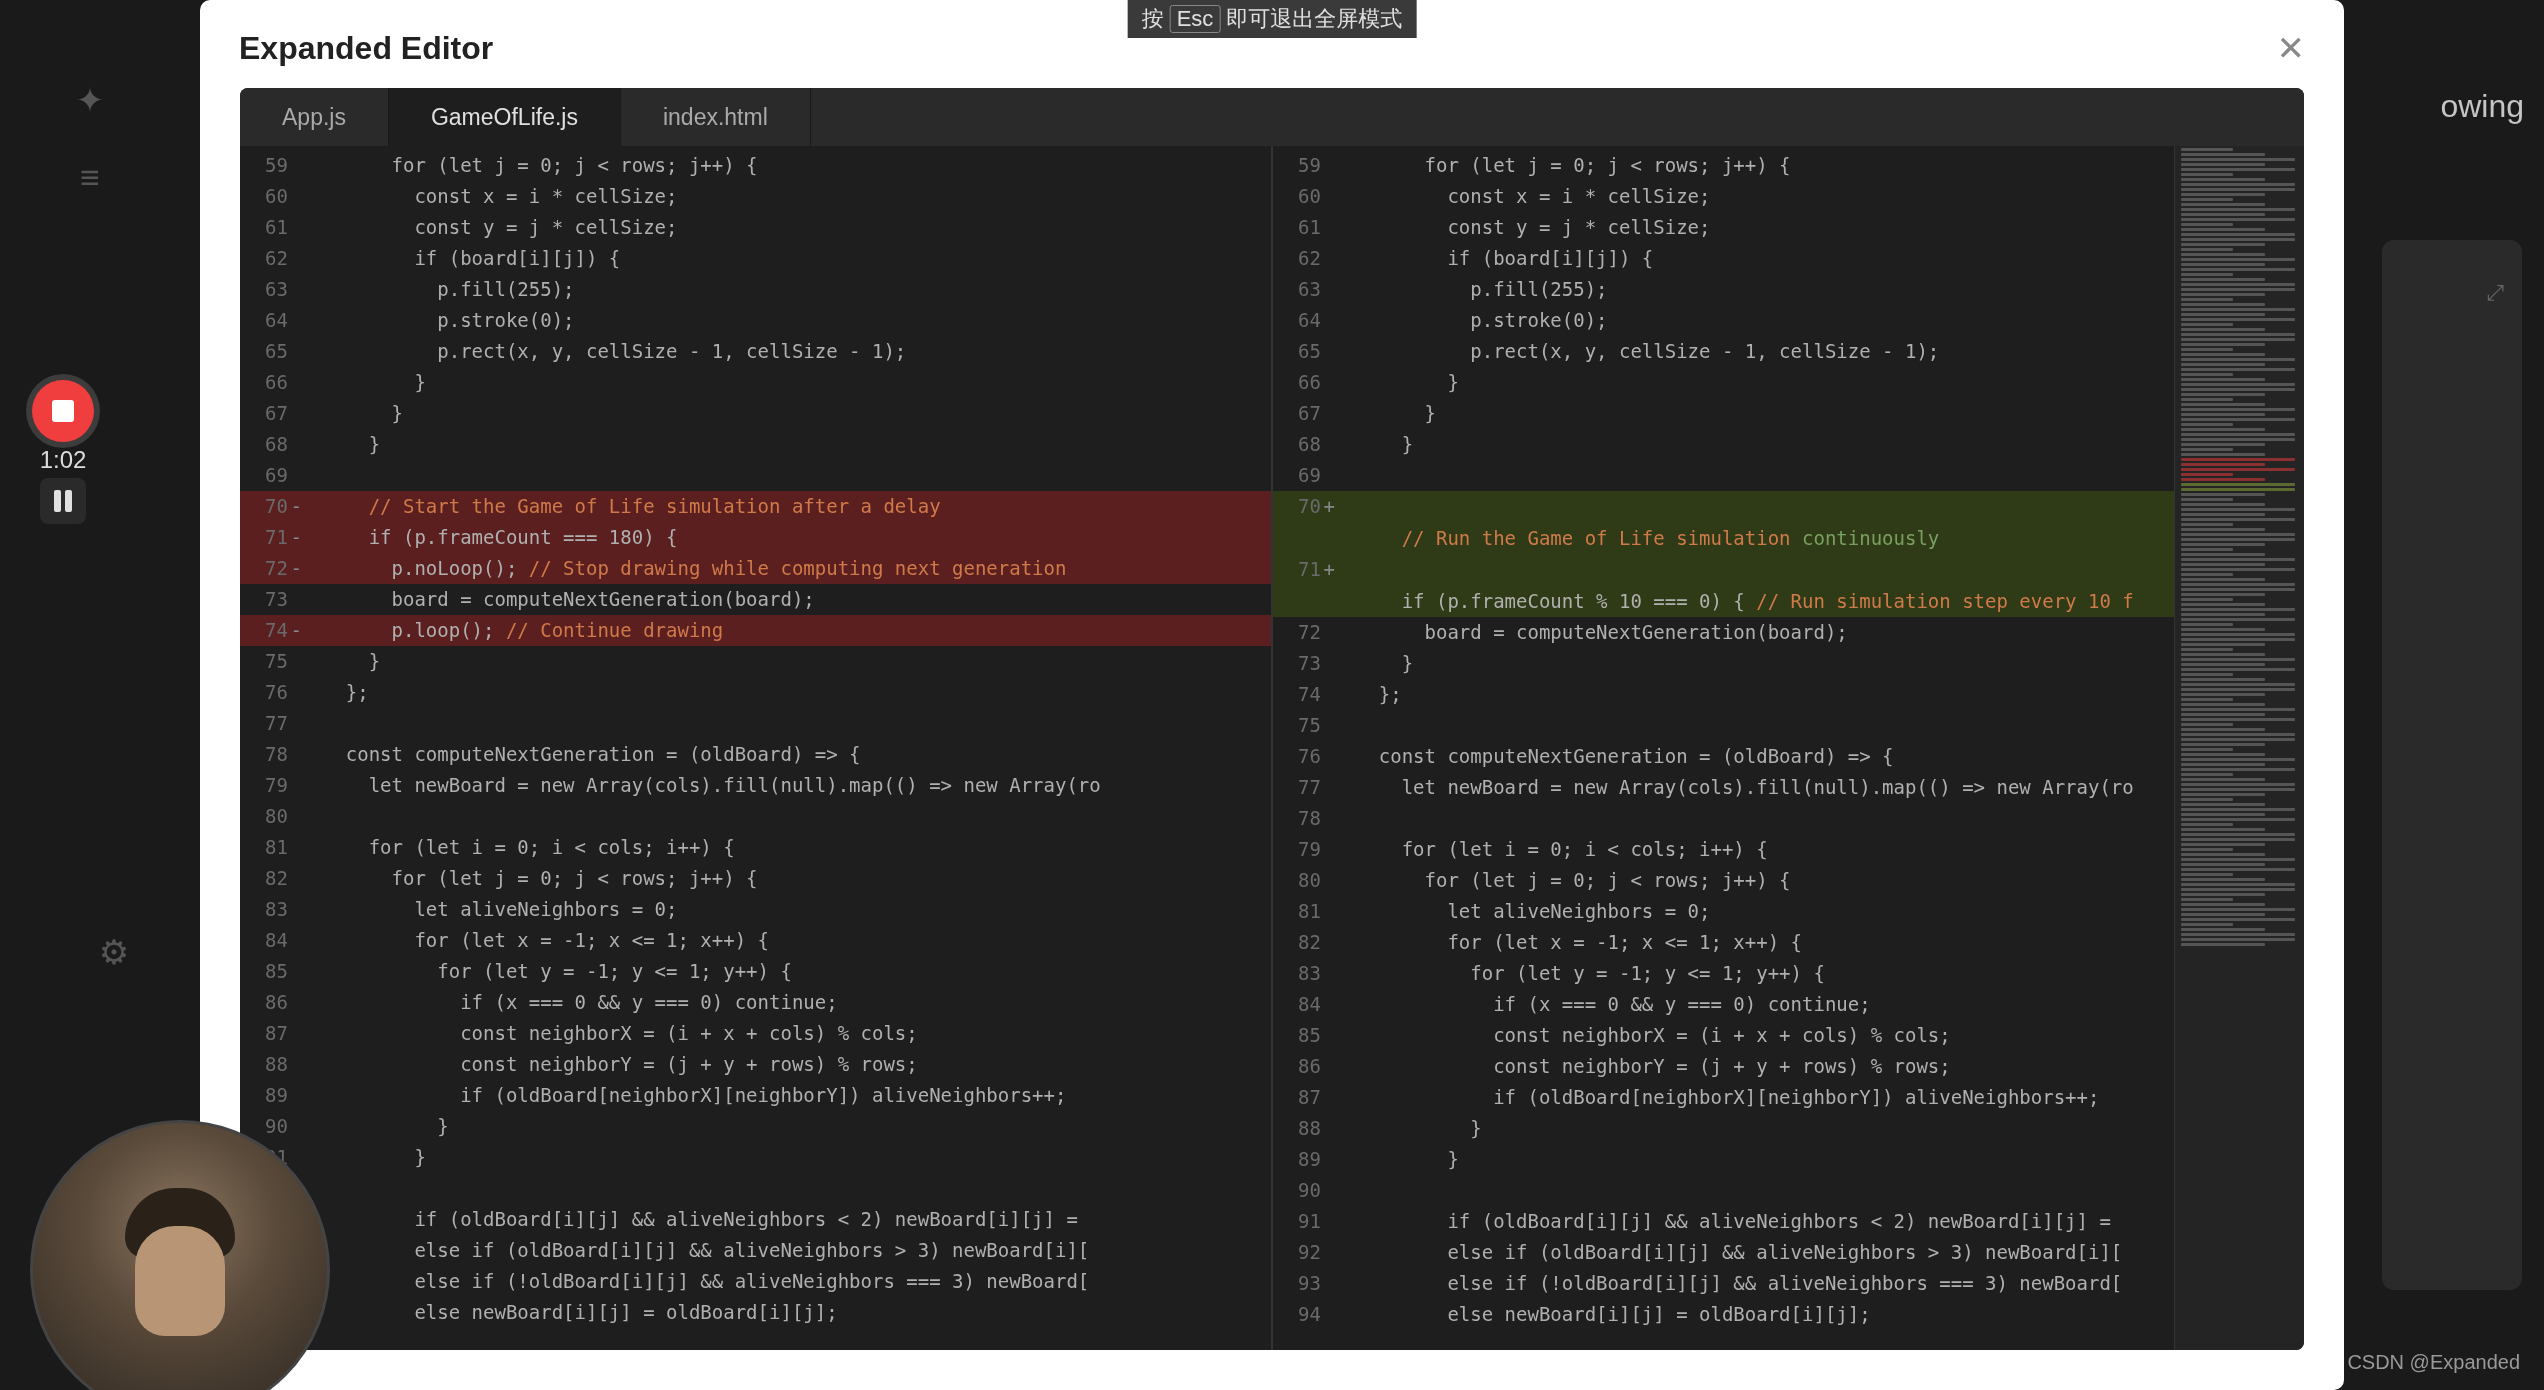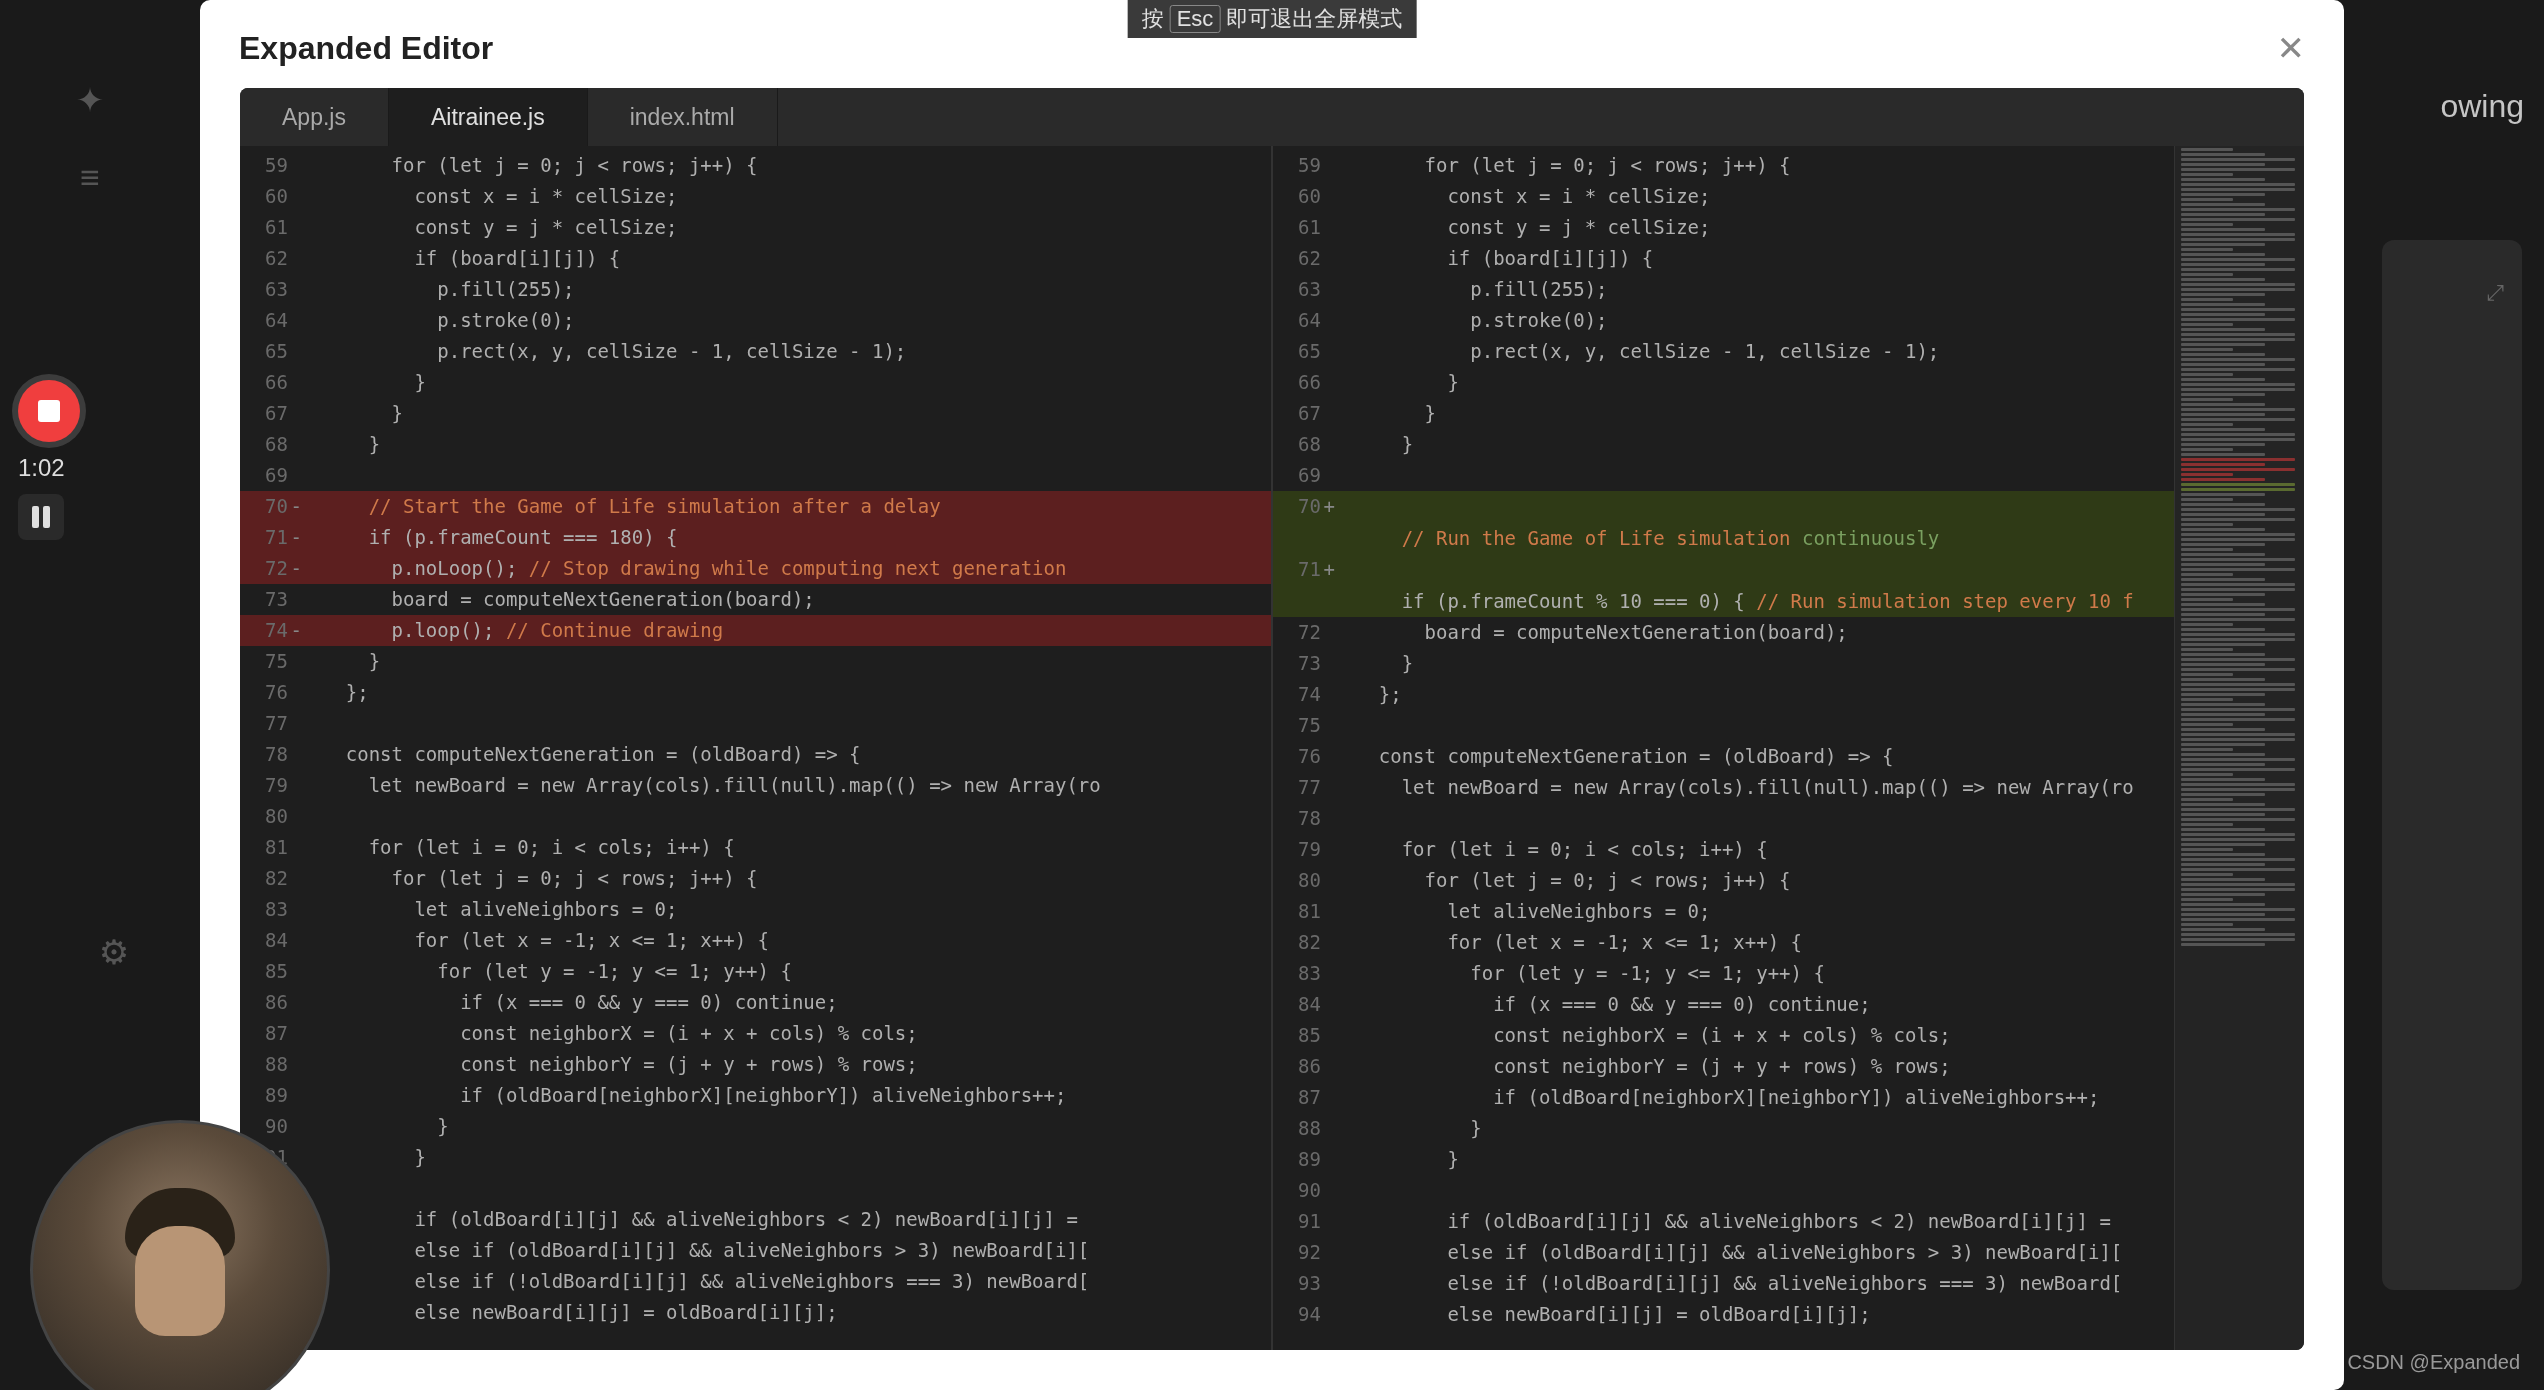--- a/index.html
+++ b/index.html
@@ -8,21 +8,21 @@
 
 .fullscreen-hint { position:absolute; top:0; left:50%; transform:translateX(-50%); background:#3a3a3a; color:#e0e0e0; padding:4px 14px; font-size:22px; z-index:200; display:flex; align-items:center; gap:6px; }
 .key { border:1px solid #888; border-radius:3px; padding:0 6px; }
 
 
 .left-rail { position:absolute; left:0; top:0; width:180px; height:100%; background:#1a1a1a; }
 .rail-icon { width:48px; height:48px; margin:30px auto; color:#555; font-size:34px; text-align:center; }
 .rail-icon.settings { position:absolute; bottom:380px; left:90px; }
 
 
-.record-cluster { position:absolute; left:18px; top:380px; width:90px; display:flex; flex-direction:column; gap:12px; z-index:150; }
+.record-cluster { position:absolute; left:18px; top:380px; width:90px; display:flex; flex-direction:column; align-items:center; gap:4px; z-index:150; }
 .record-btn { width:62px; height:62px; border-radius:50%; background:#f03e3e; display:flex; align-items:center; justify-content:center; box-shadow:0 0 0 6px rgba(255,255,255,.15); }
 .record-btn .sq { width:22px; height:22px; background:#fff; border-radius:3px; }
 .timer { color:#ddd; font-size:24px; font-weight:500; }
 .pause-btn { width:46px; height:46px; border-radius:8px; background:#2a2a2a; display:flex; align-items:center; justify-content:center; gap:4px; }
 .pause-btn .bar { width:7px; height:22px; background:#e0e0e0; border-radius:2px; }
 
 
 .webcam { position:absolute; left:30px; bottom:-30px; width:300px; height:300px; border-radius:50%; background:radial-gradient(circle at 50% 35%,#8a7560 0%,#5a4a3a 40%,#2a2520 100%); border:3px solid #444; z-index:160; overflow:hidden; }
 .webcam .face { position:absolute; top:35%; left:50%; transform:translateX(-50%); width:90px; height:110px; background:#b89575; border-radius:40px 40px 30px 30px; }
 .webcam .hair { position:absolute; top:22%; left:50%; transform:translateX(-50%); width:110px; height:70px; background:#2a2218; border-radius:50px 50px 20px 20px; }
@@ -114,21 +114,21 @@
 </div>
 
 <div class="modal">
   <div class="modal-header">
     <div class="modal-title">Expanded Editor</div>
     <div class="close-x">✕</div>
   </div>
   <div class="editor-wrap">
     <div class="tab-bar" id="tab-bar">
         <div class="tab">App.js</div>
-        <div class="tab active">Aitrainee.js</div>
+        <div class="tab active">GameOfLife.js</div>
         <div class="tab">index.html</div>
       </div>
     <div class="panes">
       <div class="pane">
         <div class="code-block" id="left-code"><div class="line"><div class="gutter">59</div><div class="line-content">        for (let j = 0; j &lt; rows; j++) {</div></div><div class="line"><div class="gutter">60</div><div class="line-content">          const x = i * cellSize;</div></div><div class="line"><div class="gutter">61</div><div class="line-content">          const y = j * cellSize;</div></div><div class="line"><div class="gutter">62</div><div class="line-content">          if (board[i][j]) {</div></div><div class="line"><div class="gutter">63</div><div class="line-content">            p.fill(255);</div></div><div class="line"><div class="gutter">64</div><div class="line-content">            p.stroke(0);</div></div><div class="line"><div class="gutter">65</div><div class="line-content">            p.rect(x, y, cellSize - 1, cellSize - 1);</div></div><div class="line"><div class="gutter">66</div><div class="line-content">          }</div></div><div class="line"><div class="gutter">67</div><div class="line-content">        }</div></div><div class="line"><div class="gutter">68</div><div class="line-content">      }</div></div><div class="line"><div class="gutter">69</div><div class="line-content"></div></div><div class="line del"><div class="gutter">70<span class="diff-sign">-</span></div><div class="line-content"><span class="cm">      // Start the Game of Life simulation after a delay</span></div></div><div class="line del"><div class="gutter">71<span class="diff-sign">-</span></div><div class="line-content">      if (p.frameCount === 180) {</div></div><div class="line del"><div class="gutter">72<span class="diff-sign">-</span></div><div class="line-content">        p.noLoop(); <span class="cm">// Stop drawing while computing next generation</span></div></div><div class="line"><div class="gutter">73</div><div class="line-content">        board = computeNextGeneration(board);</div></div><div class="line del"><div class="gutter">74<span class="diff-sign">-</span></div><div class="line-content">        p.loop(); <span class="cm">// Continue drawing</span></div></div><div class="line"><div class="gutter">75</div><div class="line-content">      }</div></div><div class="line"><div class="gutter">76</div><div class="line-content">    };</div></div><div class="line"><div class="gutter">77</div><div class="line-content"></div></div><div class="line"><div class="gutter">78</div><div class="line-content">    const computeNextGeneration = (oldBoard) =&gt; {</div></div><div class="line"><div class="gutter">79</div><div class="line-content">      let newBoard = new Array(cols).fill(null).map(() =&gt; new Array(ro</div></div><div class="line"><div class="gutter">80</div><div class="line-content"></div></div><div class="line"><div class="gutter">81</div><div class="line-content">      for (let i = 0; i &lt; cols; i++) {</div></div><div class="line"><div class="gutter">82</div><div class="line-content">        for (let j = 0; j &lt; rows; j++) {</div></div><div class="line"><div class="gutter">83</div><div class="line-content">          let aliveNeighbors = 0;</div></div><div class="line"><div class="gutter">84</div><div class="line-content">          for (let x = -1; x &lt;= 1; x++) {</div></div><div class="line"><div class="gutter">85</div><div class="line-content">            for (let y = -1; y &lt;= 1; y++) {</div></div><div class="line"><div class="gutter">86</div><div class="line-content">              if (x === 0 &amp;&amp; y === 0) continue;</div></div><div class="line"><div class="gutter">87</div><div class="line-content">              const neighborX = (i + x + cols) % cols;</div></div><div class="line"><div class="gutter">88</div><div class="line-content">              const neighborY = (j + y + rows) % rows;</div></div><div class="line"><div class="gutter">89</div><div class="line-content">              if (oldBoard[neighborX][neighborY]) aliveNeighbors++;</div></div><div class="line"><div class="gutter">90</div><div class="line-content">            }</div></div><div class="line"><div class="gutter">91</div><div class="line-content">          }</div></div><div class="line"><div class="gutter">92</div><div class="line-content"></div></div><div class="line"><div class="gutter">93</div><div class="line-content">          if (oldBoard[i][j] &amp;&amp; aliveNeighbors &lt; 2) newBoard[i][j] = </div></div><div class="line"><div class="gutter">94</div><div class="line-content">          else if (oldBoard[i][j] &amp;&amp; aliveNeighbors &gt; 3) newBoard[i][</div></div><div class="line"><div class="gutter">95</div><div class="line-content">          else if (!oldBoard[i][j] &amp;&amp; aliveNeighbors === 3) newBoard[</div></div><div class="line"><div class="gutter">96</div><div class="line-content">          else newBoard[i][j] = oldBoard[i][j];</div></div></div>
       </div>
       <div class="pane">
         <div class="code-block" id="right-code"><div class="line"><div class="gutter">59</div><div class="line-content">        for (let j = 0; j &lt; rows; j++) {</div></div><div class="line"><div class="gutter">60</div><div class="line-content">          const x = i * cellSize;</div></div><div class="line"><div class="gutter">61</div><div class="line-content">          const y = j * cellSize;</div></div><div class="line"><div class="gutter">62</div><div class="line-content">          if (board[i][j]) {</div></div><div class="line"><div class="gutter">63</div><div class="line-content">            p.fill(255);</div></div><div class="line"><div class="gutter">64</div><div class="line-content">            p.stroke(0);</div></div><div class="line"><div class="gutter">65</div><div class="line-content">            p.rect(x, y, cellSize - 1, cellSize - 1);</div></div><div class="line"><div class="gutter">66</div><div class="line-content">          }</div></div><div class="line"><div class="gutter">67</div><div class="line-content">        }</div></div><div class="line"><div class="gutter">68</div><div class="line-content">      }</div></div><div class="line"><div class="gutter">69</div><div class="line-content"></div></div><div class="line add"><div class="gutter">70<span class="diff-sign">+</span></div><div class="line-content"><span class="cm">      // Run the Game of Life simulation <span class="hl-word">continuously</span></span></div></div><div class="line add"><div class="gutter">71<span class="diff-sign">+</span></div><div class="line-content">      if (p.frameCount % 10 === 0) { <span class="cm">// Run simulation step every 10 f</span></div></div><div class="line strip"><div class="gutter"></div><div class="line-content"></div></div><div class="line"><div class="gutter">72</div><div class="line-content">        board = computeNextGeneration(board);</div></div><div class="line strip"><div class="gutter"></div><div class="line-content"></div></div><div class="line"><div class="gutter">73</div><div class="line-content">      }</div></div><div class="line"><div class="gutter">74</div><div class="line-content">    };</div></div><div class="line"><div class="gutter">75</div><div class="line-content"></div></div><div class="line"><div class="gutter">76</div><div class="line-content">    const computeNextGeneration = (oldBoard) =&gt; {</div></div><div class="line"><div class="gutter">77</div><div class="line-content">      let newBoard = new Array(cols).fill(null).map(() =&gt; new Array(ro</div></div><div class="line"><div class="gutter">78</div><div class="line-content"></div></div><div class="line"><div class="gutter">79</div><div class="line-content">      for (let i = 0; i &lt; cols; i++) {</div></div><div class="line"><div class="gutter">80</div><div class="line-content">        for (let j = 0; j &lt; rows; j++) {</div></div><div class="line"><div class="gutter">81</div><div class="line-content">          let aliveNeighbors = 0;</div></div><div class="line"><div class="gutter">82</div><div class="line-content">          for (let x = -1; x &lt;= 1; x++) {</div></div><div class="line"><div class="gutter">83</div><div class="line-content">            for (let y = -1; y &lt;= 1; y++) {</div></div><div class="line"><div class="gutter">84</div><div class="line-content">              if (x === 0 &amp;&amp; y === 0) continue;</div></div><div class="line"><div class="gutter">85</div><div class="line-content">              const neighborX = (i + x + cols) % cols;</div></div><div class="line"><div class="gutter">86</div><div class="line-content">              const neighborY = (j + y + rows) % rows;</div></div><div class="line"><div class="gutter">87</div><div class="line-content">              if (oldBoard[neighborX][neighborY]) aliveNeighbors++;</div></div><div class="line"><div class="gutter">88</div><div class="line-content">            }</div></div><div class="line"><div class="gutter">89</div><div class="line-content">          }</div></div><div class="line"><div class="gutter">90</div><div class="line-content"></div></div><div class="line"><div class="gutter">91</div><div class="line-content">          if (oldBoard[i][j] &amp;&amp; aliveNeighbors &lt; 2) newBoard[i][j] = </div></div><div class="line"><div class="gutter">92</div><div class="line-content">          else if (oldBoard[i][j] &amp;&amp; aliveNeighbors &gt; 3) newBoard[i][</div></div><div class="line"><div class="gutter">93</div><div class="line-content">          else if (!oldBoard[i][j] &amp;&amp; aliveNeighbors === 3) newBoard[</div></div><div class="line"><div class="gutter">94</div><div class="line-content">          else newBoard[i][j] = oldBoard[i][j];</div></div></div>
         <div class="minimap" id="minimap">
             <div class="mm-line short"></div>

